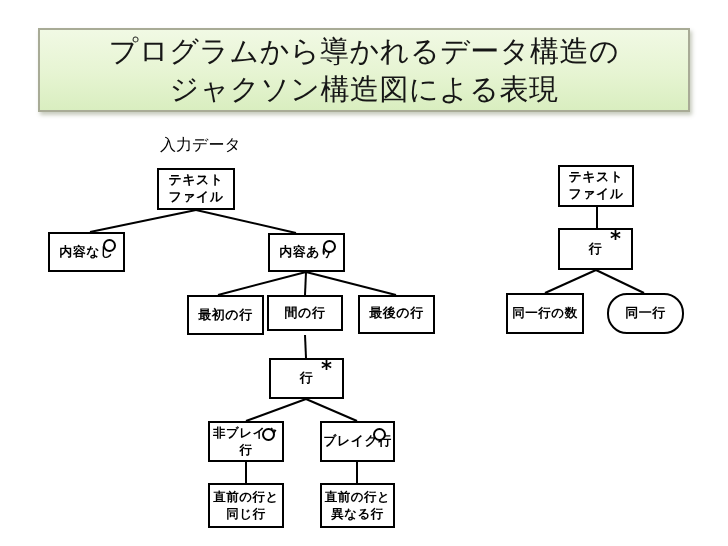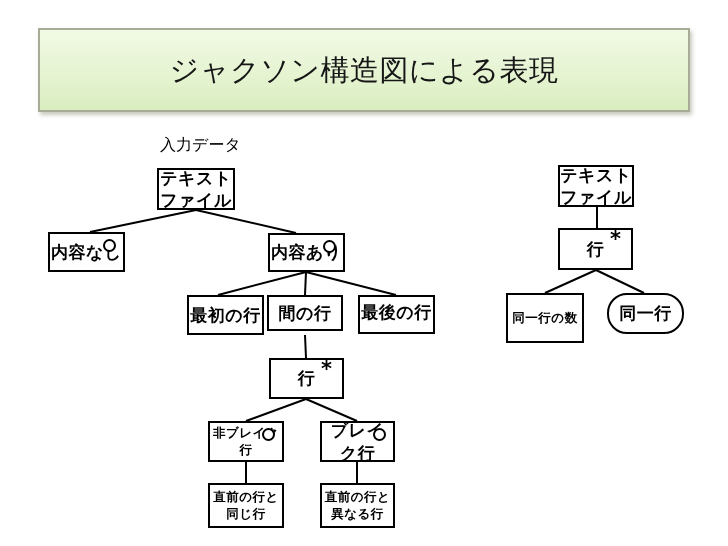--- a/index.html
+++ b/index.html
@@ -26,40 +26,41 @@
     position:absolute; font-size:16px; font-weight:normal; color:#000;
     white-space:nowrap;
   }
   
   .node {
     position:absolute; box-sizing:border-box;
     border:2.5px solid #000; background:#fff;
     display:flex; align-items:center; justify-content:center; text-align:center;
   }
   .node .nlabel {
-    font-size:17px; font-weight:bold; color:#000;
+    font-size:13px; font-weight:bold; color:#000;
     line-height:1.3; white-space:pre-line; letter-spacing:0.5px;
   }
   .sel-circle {
     position:absolute; top:5px; right:7px; width:9px; height:9px;
     border:2px solid #000; border-radius:50%; background:#fff;
   }
   .iter-mark {
     position:absolute; top:1px; right:10px;
     font-size:21px; font-weight:bold; color:#000; line-height:16px;
   }
   #connectors { position:absolute; left:0; top:0; width:728px; height:546px; }
   #connectors line { stroke:#000; stroke-width:2; }
 </style>
 </head>
 <body>
 
 <div id="slide">
 
   <div id="title-box">
+    <div class="tline">プログラムから導かれるデータ構造の</div>
     <div class="tline">ジャクソン構造図による表現</div>
   </div>
 
   <div class="tree-label" style="left:160px; top:135px;">入力データ</div>
 
   <svg id="connectors" viewBox="0 0 728 546">
     <line x1="196" y1="210" x2="90" y2="232"></line>
     <line x1="196" y1="210" x2="296" y2="233"></line>
     <line x1="306" y1="272" x2="218" y2="295"></line>
     <line x1="306" y1="272" x2="305" y2="295"></line>
@@ -129,21 +130,21 @@
   <div class="node" style="left:558px; top:165px; width:76px; height:42px;">
     <span class="nlabel">テキスト
 ファイル</span>
   </div>
 
   <div class="node" style="left:558px; top:228px; width:75px; height:42px;">
     <span class="iter-mark">*</span>
     <span class="nlabel">行</span>
   </div>
 
-  <div class="node" style="left:506px; top:293px; width:78px; height:50px;">
+  <div class="node" style="left:506px; top:293px; width:78px; height:41px;">
     <span class="nlabel" style="font-size:12.5px;">同一行の数</span>
   </div>
 
   <div class="node" style="left:607px; top:293px; width:77px; height:41px;border-radius:20px;">
     <span class="nlabel">同一行</span>
   </div>
 
 </div>
 
 </body></html>

